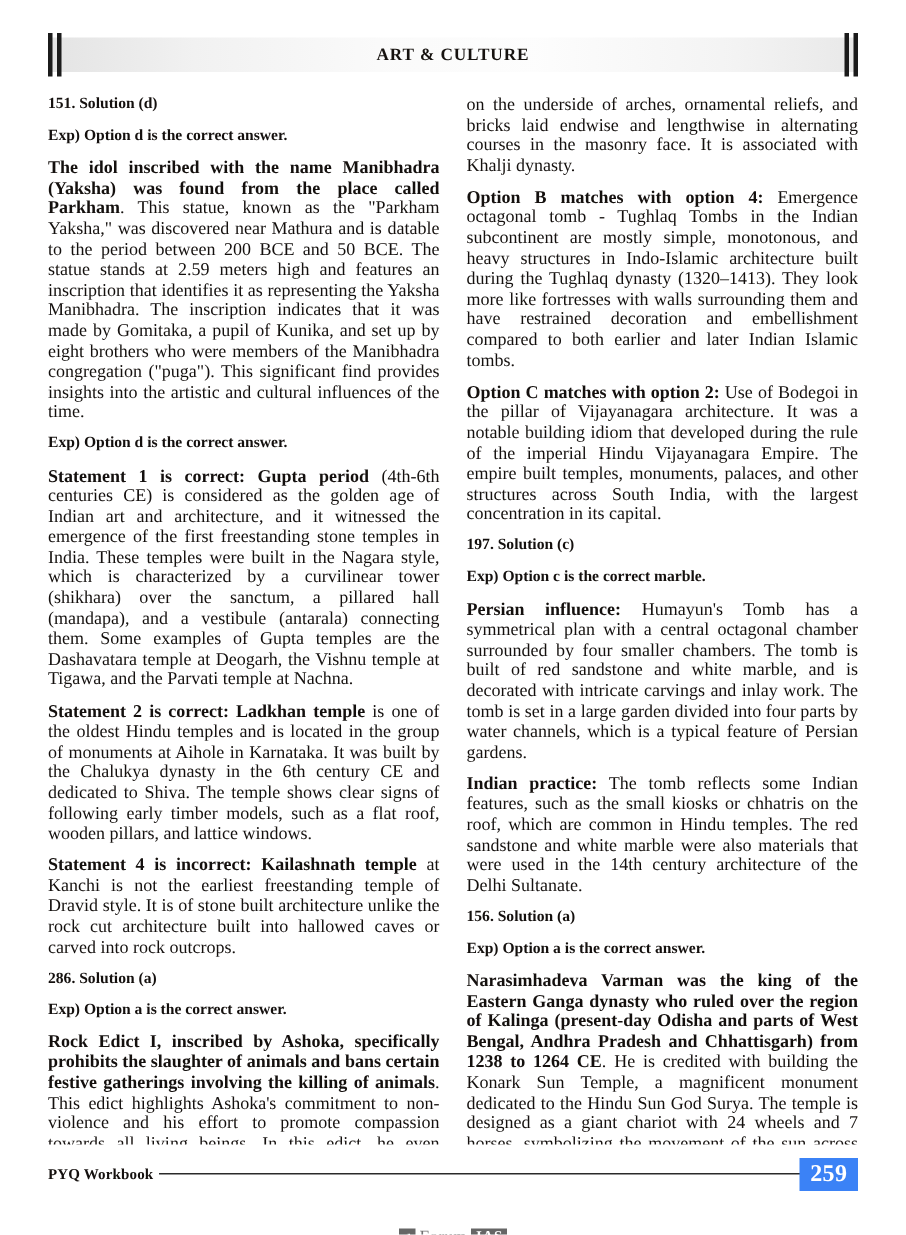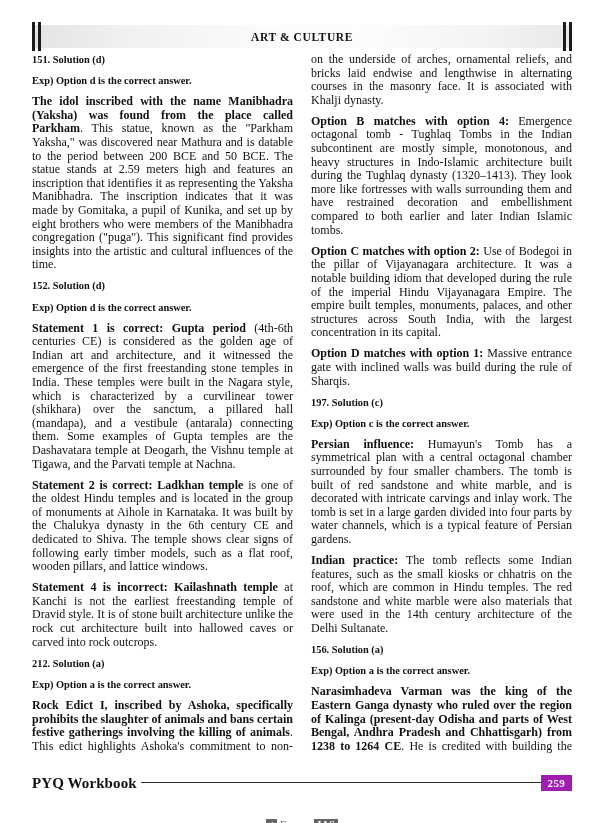--- a/index.html
+++ b/index.html
@@ -70,21 +70,21 @@
     display: block;
     width: 2.6px;
     height: 100%;
     background: #1b1b1b;
   }
 
   
   .columns {
     display: flex;
     gap: 18px;
-    margin-top: 1px;
+    margin-top: 11px;
     height: 700px;
   }
   .col {
     width: 261px;
     overflow: hidden;
   }
 
   p.para {
     margin: 0 0 7.5px 0;
     font-size: 12px;
@@ -109,36 +109,36 @@
     right: 32px;
     bottom: 30px;
     height: 40px;
   }
   .footer-row {
     display: flex;
     align-items: center;
     height: 16px;
   }
   .footer-label {
-    font-size: 15px;
+    font-size: 10px;
     font-weight: bold;
     white-space: nowrap;
     padding-right: 4px;
     letter-spacing: 0.1px;
   }
   .footer-rule {
     flex: 1;
     height: 1px;
     background: #2a2a2a;
     margin-bottom: 1px;
   }
   .page-num {
-    background: #a21caf;
+    background: #3b82f6;
     color: #ffffff;
-    font-size: 11px;
+    font-size: 16px;
     font-weight: bold;
     padding: 1.5px 7px 2px 7px;
     margin-left: -2px;
     letter-spacing: 0.3px;
   }
   .brand {
     position: absolute;
     left: 0; right: 0;
     bottom: -16px;
     display: flex;
@@ -185,36 +185,34 @@
         <i></i>
         <i></i>
       </div>
   </div>
 
   <div class="columns">
     <div class="col" id="col-left">
         <p class="head">151. Solution (d)</p>
         <p class="head">Exp) Option d is the correct answer.</p>
         <p class="para"><b>The idol inscribed with the name Manibhadra (Yaksha) was found from the place called Parkham</b><span>. This statue, known as the "Parkham Yaksha," was discovered near Mathura and is datable to the period between 200 BCE and 50 BCE. The statue stands at 2.59 meters high and features an inscription that identifies it as representing the Yaksha Manibhadra. The inscription indicates that it was made by Gomitaka, a pupil of Kunika, and set up by eight brothers who were members of the Manibhadra congregation ("puga"). This significant find provides insights into the artistic and cultural influences of the time.</span></p>
-        <p class="head">152. Solution (d)</p>
         <p class="head">Exp) Option d is the correct answer.</p>
         <p class="para"><b>Statement 1 is correct: Gupta period</b><span> (4th-6th centuries CE) is considered as the golden age of Indian art and architecture, and it witnessed the emergence of the first freestanding stone temples in India. These temples were built in the Nagara style, which is characterized by a curvilinear tower (shikhara) over the sanctum, a pillared hall (mandapa), and a vestibule (antarala) connecting them. Some examples of Gupta temples are the Dashavatara temple at Deogarh, the Vishnu temple at Tigawa, and the Parvati temple at Nachna.</span></p>
         <p class="para"><b>Statement 2 is correct: Ladkhan temple</b><span> is one of the oldest Hindu temples and is located in the group of monuments at Aihole in Karnataka. It was built by the Chalukya dynasty in the 6th century CE and dedicated to Shiva. The temple shows clear signs of following early timber models, such as a flat roof, wooden pillars, and lattice windows.</span></p>
         <p class="para"><b>Statement 4 is incorrect: Kailashnath temple</b><span> at Kanchi is not the earliest freestanding temple of Dravid style. It is of stone built architecture unlike the rock cut architecture built into hallowed caves or carved into rock outcrops.</span></p>
-        <p class="head">212. Solution (a)</p>
+        <p class="head">286. Solution (a)</p>
         <p class="head">Exp) Option a is the correct answer.</p>
         <p class="para"><b>Rock Edict I, inscribed by Ashoka, specifically prohibits the slaughter of animals and bans certain festive gatherings involving the killing of animals</b><span>. This edict highlights Ashoka's commitment to non-violence and his effort to promote compassion towards all living beings. In this edict, he even mentions that he wishes to discontinue the practice of killing two peacocks and one deer that had been taking place in his kitchen.</span></p>
       </div>
     <div class="col" id="col-right">
         <p class="para"><span>on the underside of arches, ornamental reliefs, and bricks laid endwise and lengthwise in alternating courses in the masonry face. It is associated with Khalji dynasty.</span></p>
         <p class="para"><b>Option B matches with option 4:</b><span> Emergence octagonal tomb - Tughlaq Tombs in the Indian subcontinent are mostly simple, monotonous, and heavy structures in Indo-Islamic architecture built during the Tughlaq dynasty (1320–1413). They look more like fortresses with walls surrounding them and have restrained decoration and embellishment compared to both earlier and later Indian Islamic tombs.</span></p>
         <p class="para"><b>Option C matches with option 2:</b><span> Use of Bodegoi in the pillar of Vijayanagara architecture. It was a notable building idiom that developed during the rule of the imperial Hindu Vijayanagara Empire. The empire built temples, monuments, palaces, and other structures across South India, with the largest concentration in its capital.</span></p>
-        <p class="para"><b>Option D matches with option 1:</b><span> Massive entrance gate with inclined walls was build during the rule of Sharqis.</span></p>
         <p class="head">197. Solution (c)</p>
-        <p class="head">Exp) Option c is the correct answer.</p>
+        <p class="head">Exp) Option c is the correct marble.</p>
         <p class="para"><b>Persian influence:</b><span> Humayun's Tomb has a symmetrical plan with a central octagonal chamber surrounded by four smaller chambers. The tomb is built of red sandstone and white marble, and is decorated with intricate carvings and inlay work. The tomb is set in a large garden divided into four parts by water channels, which is a typical feature of Persian gardens.</span></p>
         <p class="para"><b>Indian practice:</b><span> The tomb reflects some Indian features, such as the small kiosks or chhatris on the roof, which are common in Hindu temples. The red sandstone and white marble were also materials that were used in the 14th century architecture of the Delhi Sultanate.</span></p>
         <p class="head">156. Solution (a)</p>
         <p class="head">Exp) Option a is the correct answer.</p>
         <p class="para"><b>Narasimhadeva Varman was the king of the Eastern Ganga dynasty who ruled over the region of Kalinga (present-day Odisha and parts of West Bengal, Andhra Pradesh and Chhattisgarh) from 1238 to 1264 CE</b><span>. He is credited with building the Konark Sun Temple, a magnificent monument dedicated to the Hindu Sun God Surya. The temple is designed as a giant chariot with 24 wheels and 7 horses, symbolizing the movement of the sun across the sky. The temple is adorned with exquisite sculptures and carvings depicting various aspects of Hindu mythology, culture and society. The temple is also a masterpiece of Kalinga architecture, which reflects the artistic and engineering skills of the ancient Odishan craftsmen. The Konark Sun Temple is a UNESCO World Heritage Site and a major tourist attraction in India.</span></p>
       </div>
   </div>
 
   <div class="footer">
     <div class="footer-row">

